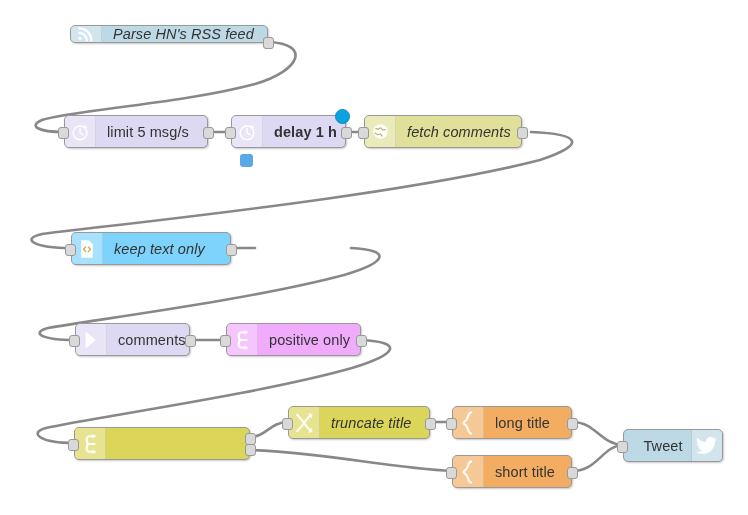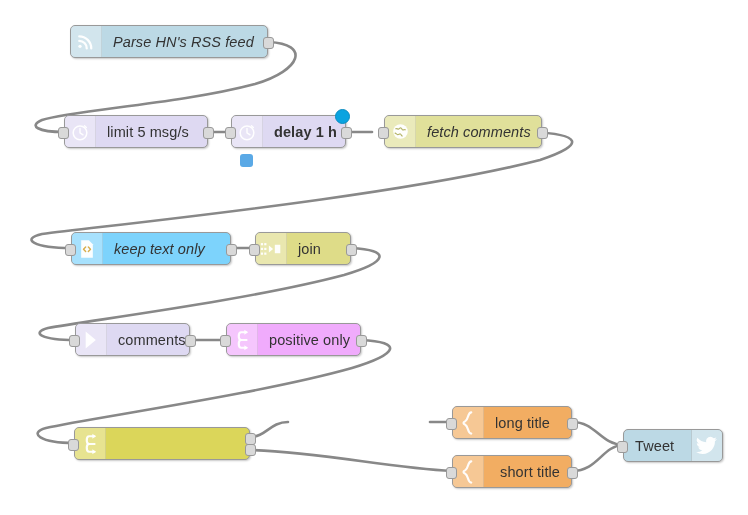--- a/index.html
+++ b/index.html
@@ -59,21 +59,21 @@
   .icon-box svg { display:block; }
   .label {
     flex: 1 1 auto;
     padding: 0 11px;
     font-size: 14.5px;
     color: #333333;
     white-space: nowrap;
     letter-spacing: 0.1px;
   }
   .label.italic { font-style: italic; }
-  .label.center { padding-right: 0; }
+  .label.center { text-align: center; padding-right: 0; }
 
   .port {
     position: absolute;
     width: 11px;
     height: 12px;
     background: #d9d9d9;
     border: 1px solid #999999;
     border-radius: 3px;
     box-sizing: border-box;
   }
@@ -112,21 +112,21 @@
       <path d="M 231 248 L 255 248" stroke="#888888" stroke-width="2.6" fill="none" stroke-linecap="round"></path>
       <path d="M 351 248 C 392 250 388 262 344 275 C 250 300 92 320 48 328 C 30 333 42 340 75 340" stroke="#888888" stroke-width="2.6" fill="none" stroke-linecap="round"></path>
       <path d="M 190 340 L 226 340" stroke="#888888" stroke-width="2.6" fill="none" stroke-linecap="round"></path>
       <path d="M 361 340 C 404 342 398 354 352 368 C 260 394 90 418 46 428 C 28 433 40 443 74 443" stroke="#888888" stroke-width="2.6" fill="none" stroke-linecap="round"></path>
       <path d="M 250 437 C 266 437 270 422 288 422" stroke="#888888" stroke-width="2.6" fill="none" stroke-linecap="round"></path>
       <path d="M 250 450 C 320 452 390 468 452 471" stroke="#888888" stroke-width="2.6" fill="none" stroke-linecap="round"></path>
       <path d="M 430 422 L 452 422" stroke="#888888" stroke-width="2.6" fill="none" stroke-linecap="round"></path>
       <path d="M 572 422 C 596 422 600 444 623 445" stroke="#888888" stroke-width="2.6" fill="none" stroke-linecap="round"></path>
       <path d="M 572 471 C 598 471 602 446 623 445" stroke="#888888" stroke-width="2.6" fill="none" stroke-linecap="round"></path>
     </svg>
-<div class="node" style="left: 70px; top: 25px; width: 198px; height: 33px; background: rgb(188, 217, 229);">
+<div class="node" style="left: 70px; top: 25px; width: 198px; height: 18px; background: rgb(188, 217, 229);">
       <div class="node-body">
         <div class="icon-box">
           <svg width="18" height="18" viewBox="0 0 24 24">
             <path d="M4 20a2.2 2.2 0 1 0 0-4.4 2.2 2.2 0 0 0 0 4.4z" fill="rgba(255,255,255,0.95)"></path>
             <path d="M3 10.5a10 10 0 0 1 10 10" stroke="rgba(255,255,255,0.95)" stroke-width="3" fill="none" stroke-linecap="round"></path>
             <path d="M3 4.5a16 16 0 0 1 16 16" stroke="rgba(255,255,255,0.95)" stroke-width="3" fill="none" stroke-linecap="round"></path>
           </svg>
         </div>
         <div class="label italic">Parse HN's RSS feed</div>
       </div>
@@ -155,21 +155,21 @@
             <path d="M17.4 4.6 L19.6 6.6" stroke="rgba(255,255,255,0.95)" stroke-width="1.7" stroke-linecap="round"></path>
           </svg>
         </div>
         <div class="label">delay 1 h</div>
       </div>
       <div class="port in" style="top: 10.5px;"></div>
       <div class="port out" style="top: 10.5px;"></div>
       <div class="badge"></div>
       <div class="status-dot"></div>
     </div>
-    <div class="node" style="left: 384px; top: 115px; width: 158px; height: 33px; background: rgb(224, 224, 154);">
+    <div class="node" style="left: 364px; top: 115px; width: 158px; height: 33px; background: rgb(224, 224, 154);">
       <div class="node-body">
         <div class="icon-box">
           <svg width="19" height="19" viewBox="0 0 24 24">
             <circle cx="12" cy="12" r="9.2" fill="rgba(255,255,255,0.95)"></circle>
             <path d="M6 8.5c1.6-.6 2.4.6 3.6.4 1.4-.2 1.4-2 3-1.4 1.3.5 1 2.2 2.4 2.5 1.2.3 2.2-.8 3-.2M5.2 14c1.4.3 1.8 1.6 3.2 1.9 1.6.3 2-1.2 3.4-.8 1.3.4 1 2.1 2.4 2.6" stroke="#b5b56a" stroke-width="1.5" fill="none" stroke-linecap="round"></path>
           </svg>
         </div>
         <div class="label italic">fetch comments</div>
       </div>
       <div class="port in" style="top: 10.5px;"></div>
@@ -177,41 +177,20 @@
     </div>
     <div class="node" style="left: 71px; top: 232px; width: 160px; height: 33px; background: #7dd3fc;">
       <div class="node-body">
         <div class="icon-box">
           <svg width="20" height="22" viewBox="0 0 24 26">
             <path d="M5 2.5h9.2L19 7.3V23.5H5z" fill="rgba(255,255,255,0.95)"></path>
             <path d="M10.4 10.5 L7.8 13.2 L10.4 15.9 M13.6 10.5 L16.2 13.2 L13.6 15.9" stroke="#d8ae4e" stroke-width="1.7" fill="none" stroke-linecap="round" stroke-linejoin="round"></path>
           </svg>
         </div>
         <div class="label italic">keep text only</div>
-      </div>
-      <div class="port in" style="top: 10.5px;"></div>
-      <div class="port out" style="top: 10.5px;"></div>
-    </div>
-    <div class="node" style="left: 255px; top: 232px; width: 96px; height: 33px; background: rgb(222, 220, 136);">
-      <div class="node-body">
-        <div class="icon-box">
-          <svg width="22" height="16" viewBox="0 0 26 18">
-            <g fill="rgba(255,255,255,0.95)">
-              <rect x="1" y="2" width="2.6" height="2.6"></rect>
-              <rect x="5" y="2" width="2.6" height="2.6"></rect>
-              <rect x="1" y="7.6" width="2.6" height="2.6"></rect>
-              <rect x="5" y="7.6" width="2.6" height="2.6"></rect>
-              <rect x="1" y="13.2" width="2.6" height="2.6"></rect>
-              <rect x="5" y="13.2" width="2.6" height="2.6"></rect>
-              <path d="M10.5 5 L15.5 9 L10.5 13 z"></path>
-              <rect x="17.5" y="4" width="6.5" height="10"></rect>
-            </g>
-          </svg>
-        </div>
-        <div class="label">join</div>
       </div>
       <div class="port in" style="top: 10.5px;"></div>
       <div class="port out" style="top: 10.5px;"></div>
     </div>
     <div class="node" style="left: 75px; top: 323px; width: 115px; height: 33px; background: rgb(222, 217, 242);">
       <div class="node-body">
         <div class="icon-box">
           <svg width="16" height="20" viewBox="0 0 18 22">
             <path d="M3 1.5 L14.5 11 L3 20.5 z" fill="rgba(255,255,255,0.95)"></path>
           </svg>
@@ -244,33 +223,48 @@
             <path d="M16 20.5 L10 20.5 C6.6 20.5 6.6 12 10 12" stroke="rgba(255,255,255,0.95)" stroke-width="2.4" fill="none" stroke-linecap="round"></path>
             <path d="M13.6 0.8 L17.4 3.5 L13.6 6.2 z" fill="rgba(255,255,255,0.95)"></path>
             <path d="M13.6 17.8 L17.4 20.5 L13.6 23.2 z" fill="rgba(255,255,255,0.95)"></path>
           </svg>
         </div>
       </div>
       <div class="port in" style="top: 10.5px;"></div>
       <div class="port out" style="top: 5px;"></div>
       <div class="port out" style="top: 16px;"></div>
     </div>
+    <div class="node" style="left: 288px; top: 406px; width: 142px; height: 33px; background: rgb(219, 214, 90);">
+      <div class="node-body">
+        <div class="icon-box">
+          <svg width="20" height="22" viewBox="0 0 22 24">
+            <path d="M3.5 3 C3.5 3 9 9 11 12 C13 15 18.5 21 18.5 21" stroke="rgba(255,255,255,0.95)" stroke-width="2.3" fill="none" stroke-linecap="round"></path>
+            <path d="M18.5 3 C18.5 3 13 9 11 12 C9 15 3.5 21 3.5 21" stroke="rgba(255,255,255,0.95)" stroke-width="2.3" fill="none" stroke-linecap="round"></path>
+            <path d="M15.6 1 L20.4 2.4 L19 7 z" fill="rgba(255,255,255,0.95)"></path>
+            <path d="M19 17 L20.4 21.6 L15.6 23 z" fill="rgba(255,255,255,0.95)"></path>
+          </svg>
+        </div>
+        <div class="label italic">truncate title</div>
+      </div>
+      <div class="port in" style="top: 10.5px;"></div>
+      <div class="port out" style="top: 10.5px;"></div>
+    </div>
     <div class="node" style="left: 452px; top: 406px; width: 120px; height: 33px; background: rgb(242, 173, 98);">
       <div class="node-body">
         <div class="icon-box">
           <svg width="16" height="24" viewBox="0 0 16 26">
             <path d="M11.5 1.5 C7.5 1.5 8.5 9.5 5 11.2 C2.5 12.2 2.5 13.8 5 14.8 C8.5 16.5 7.5 24.5 11.5 24.5" stroke="rgba(255,255,255,0.95)" stroke-width="2.4" fill="none" stroke-linecap="round" stroke-linejoin="round"></path>
           </svg>
         </div>
         <div class="label">long title</div>
       </div>
       <div class="port in" style="top: 10.5px;"></div>
       <div class="port out" style="top: 10.5px;"></div>
     </div>
-    <div class="node" style="left: 452px; top: 455px; width: 120px; height: 33px; background: rgb(242, 173, 98); text-align: right;">
+    <div class="node" style="left: 452px; top: 455px; width: 120px; height: 33px; background: rgb(242, 173, 98);">
       <div class="node-body">
         <div class="icon-box">
           <svg width="16" height="24" viewBox="0 0 16 26">
             <path d="M11.5 1.5 C7.5 1.5 8.5 9.5 5 11.2 C2.5 12.2 2.5 13.8 5 14.8 C8.5 16.5 7.5 24.5 11.5 24.5" stroke="rgba(255,255,255,0.95)" stroke-width="2.4" fill="none" stroke-linecap="round" stroke-linejoin="round"></path>
           </svg>
         </div>
         <div class="label">short title</div>
       </div>
       <div class="port in" style="top: 10.5px;"></div>
       <div class="port out" style="top: 10.5px;"></div>

